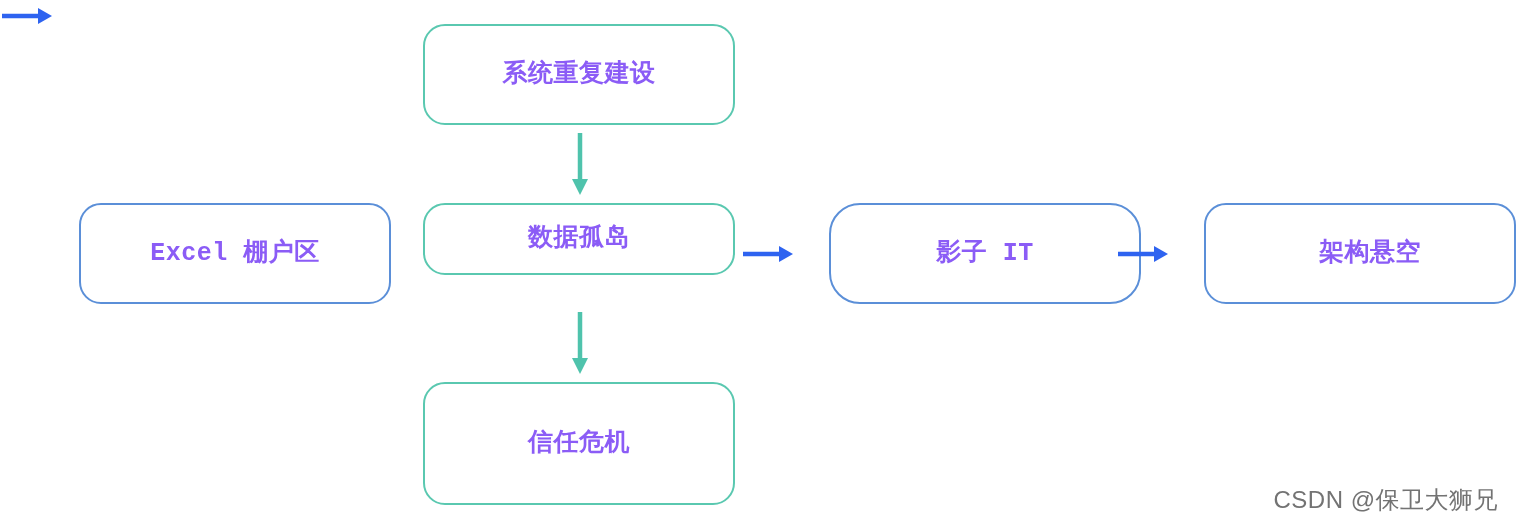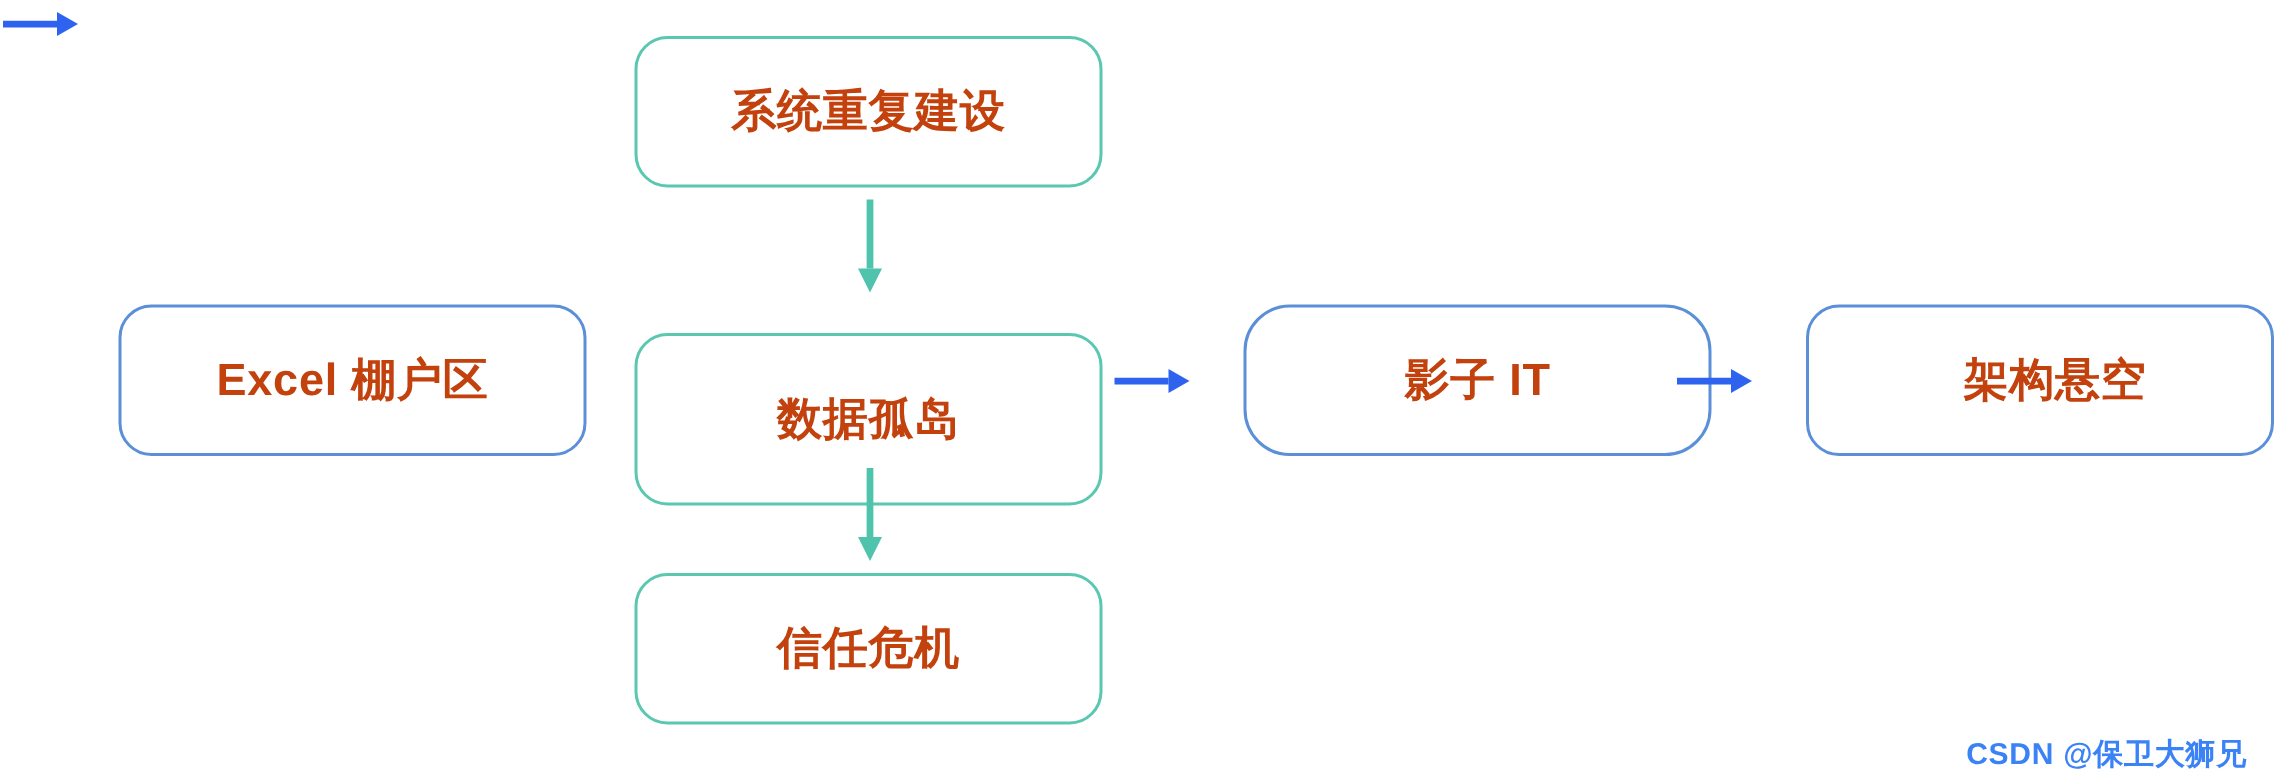--- a/index.html
+++ b/index.html
@@ -30,59 +30,59 @@
     background: #ffffff;
     border-radius: 22px;
     border-style: solid;
     border-width: 2.5px;
     display: flex;
     align-items: center;
     justify-content: center;
     text-align: center;
   }
   .node .node-label {
-    font-size: 30px;
+    font-size: 25px;
     font-weight: bold;
-    color: #c2410c;
+    color: #8b5cf6;
     letter-spacing: 0.5px;
     line-height: 1.2;
     white-space: nowrap;
+    font-family: Liberation Mono, monospace;
   }
   .node.blue   { border-color: #5B8FD8; margin-left: 31px; }
   .node.teal   { border-color: #5AC8B0; }
 
   
   #node-excel      { left: 48px;   top: 203px; width: 312px; height: 101px; }
   #node-dup-system { left: 423px;  top: 24px;  width: 312px; height: 101px; }
-  #node-data-silo  { left: 423px;  top: 203px; width: 312px; height: 115px; margin-top: 19px; }
-  #node-trust      { left: 423px;  top: 382px; width: 312px; height: 101px; }
+  #node-data-silo  { left: 423px;  top: 203px; width: 312px; height: 72px; }
+  #node-trust      { left: 423px;  top: 382px; width: 312px; height: 123px; }
   #node-shadow-it  { left: 798px;  top: 203px; width: 312px; height: 101px; border-radius: 31px; }
   #node-arch       { left: 1173px; top: 203px; width: 312px; height: 101px; padding-left: 20px; }
 
   
   .arrow {
     position: absolute;
   }
   .arrow svg { display: block; }
   #arrow-silo-to-shadow { left: 741px;  top: 238px; }
   #arrow-shadow-to-arch { left: 1116px; top: 238px; }
 
   #arrow-dup-to-silo    { left: 564px;  top: 131px; }
   #arrow-silo-to-trust  { left: 564px;  top: 310px; }
 
   
   #watermark {
     position: absolute;
     right: 18px;
     bottom: 6px;
-    font-size: 20px;
-    color: #3b82f6;
+    font-size: 24px;
+    color: #737373;
     white-space: nowrap;
     letter-spacing: 0.5px;
-    font-weight: bold;
   }
 </style>
 </head>
 <body>
 
 <div id="canvas">
 
   <div class="node blue" id="node-excel">
     <span class="node-label">Excel 棚户区</span>
   </div>

